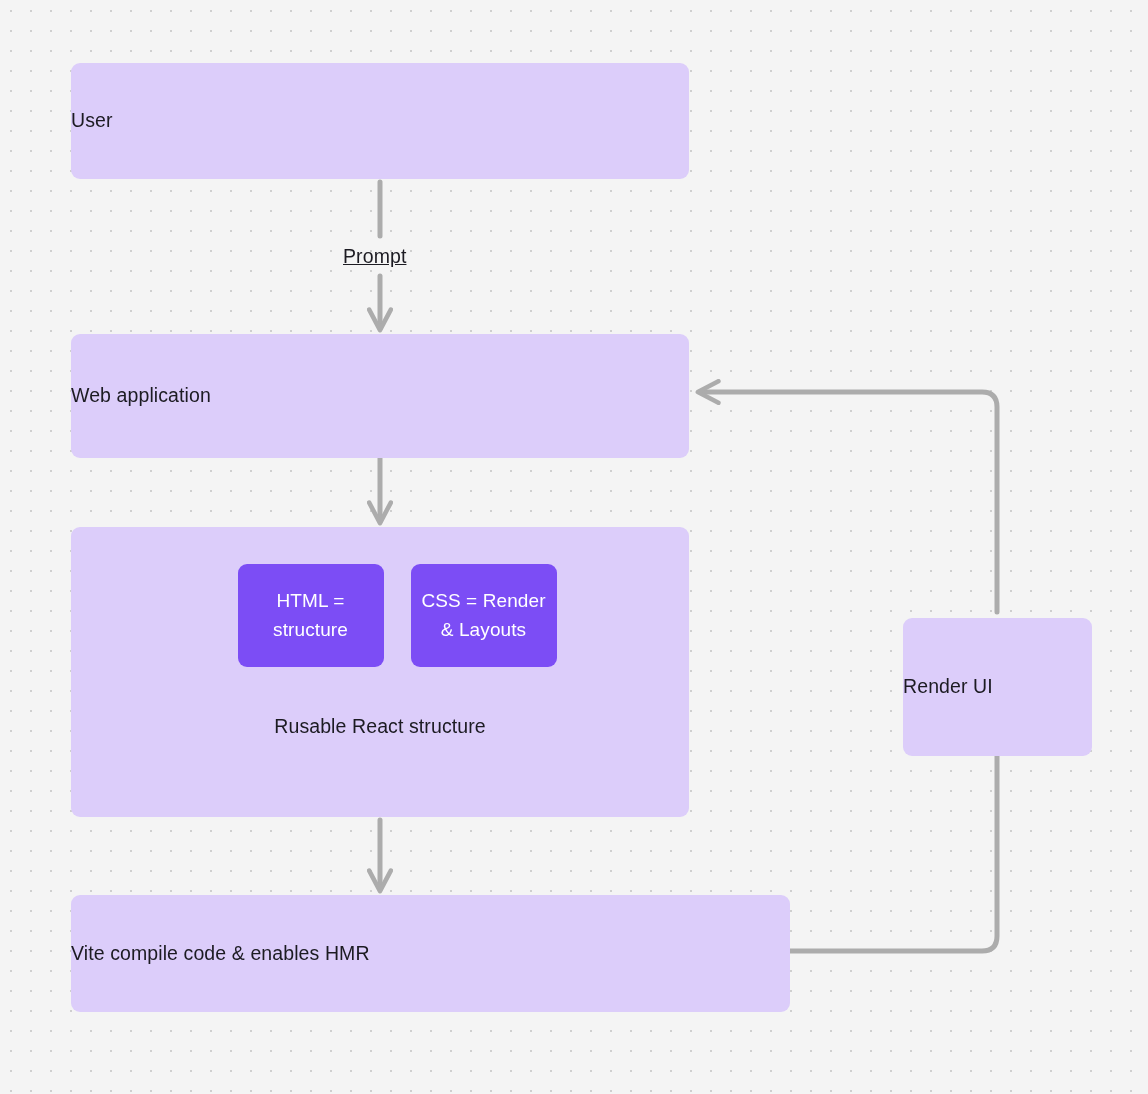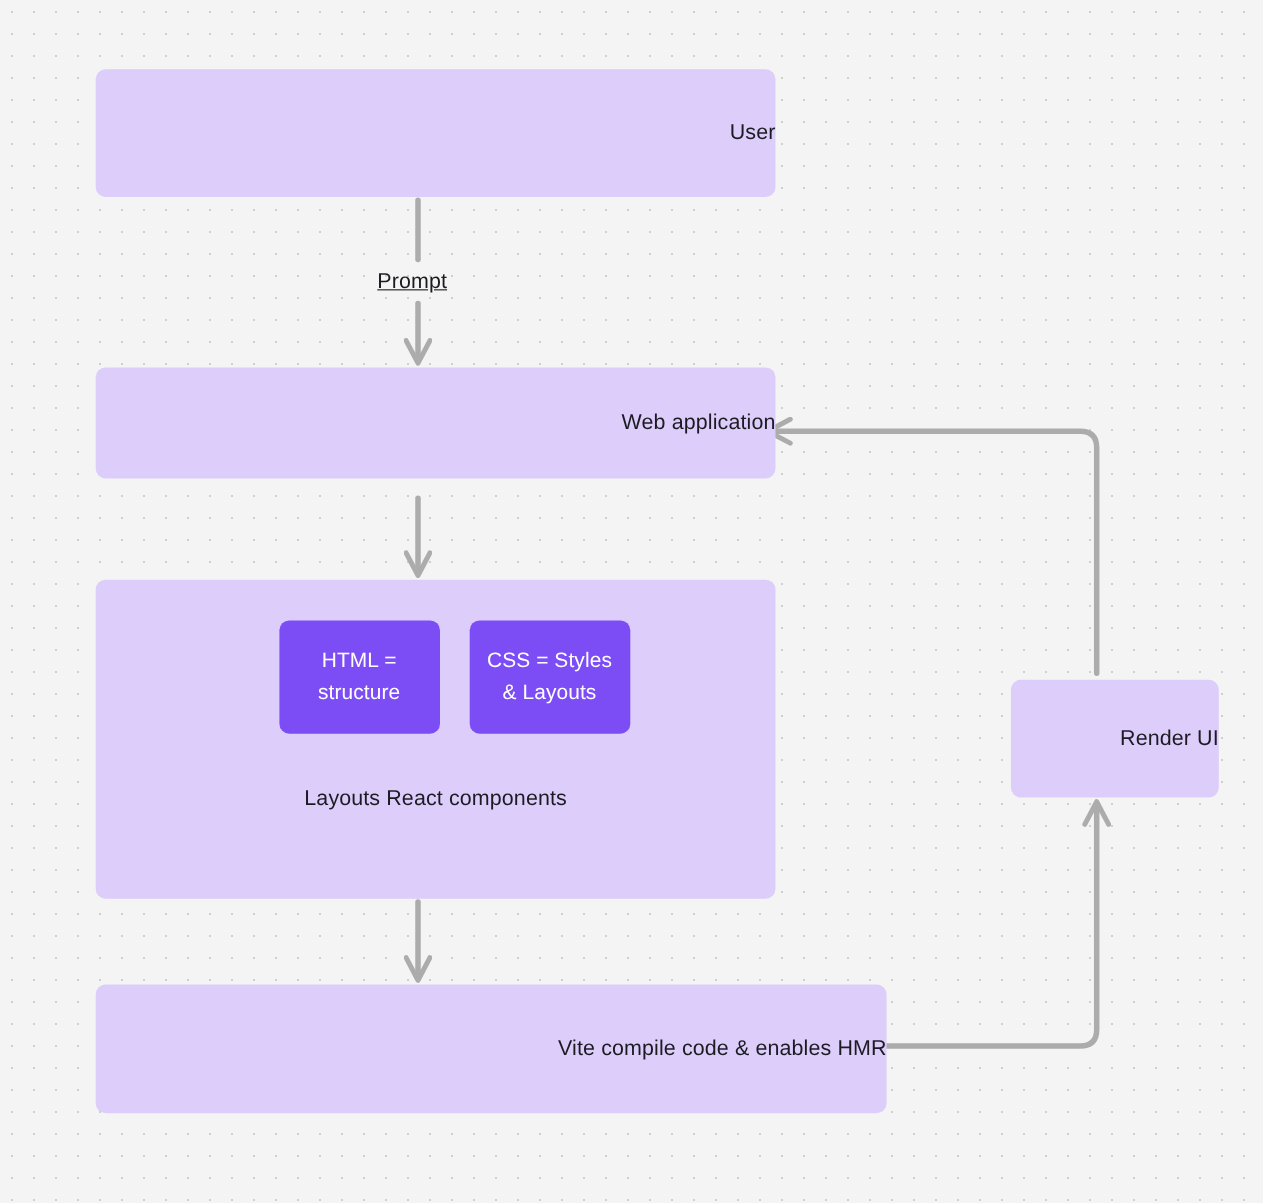--- a/index.html
+++ b/index.html
@@ -36,38 +36,37 @@
   }
 
   
   .node {
     position: absolute;
     box-sizing: border-box;
     border-radius: 9px;
     background-color: #DCCDFA;
     display: flex;
     align-items: center;
-    justify-content: flex-end;
-    margin-left: 16px;
+    justify-content: flex-start;
   }
 
   .node-label {
     font-size: 19.5px;
     color: #1C1B22;
     letter-spacing: 0.1px;
     text-align: center;
     line-height: 1.3;
   }
 
   #node-user      { left: 71px;  top: 63px;  width: 618px; height: 116px; }
-  #node-webapp    { left: 71px;  top: 334px; width: 618px; height: 101px; }
+  #node-webapp    { left: 71px;  top: 334px; width: 618px; height: 124px; }
   #node-components{ left: 71px;  top: 527px; width: 618px; height: 290px;
                     display: block; }
   #node-vite      { left: 71px;  top: 895px; width: 719px; height: 117px; }
-  #node-render    { left: 903px; top: 618px; width: 189px; height: 107px; }
+  #node-render    { left: 903px; top: 618px; width: 189px; height: 138px; }
 
   
   .chips-row {
     position: absolute;
     left: 0;
     top: 37px;
     width: 652px;
     display: flex;
     justify-content: center;
     gap: 27px;
@@ -151,26 +150,26 @@
   <div class="node" id="node-components">
     <div class="chips-row">
       <div class="chip">
         <span class="chip-label">
           <span>HTML =</span><br>
           <span>structure</span>
         </span>
       </div>
       <div class="chip">
         <span class="chip-label">
-          <span>CSS = Styles</span><br>
+          <span>CSS = Render</span><br>
           <span>&amp; Layouts</span>
         </span>
       </div>
     </div>
-    <div class="components-caption">Layouts React components</div>
+    <div class="components-caption">Rusable React structure</div>
   </div>
 
   <div class="node" id="node-vite">
     <span class="node-label">Vite compile code &amp; enables HMR</span>
   </div>
 
   <div class="node" id="node-render">
     <span class="node-label">Render UI</span>
   </div>
 

